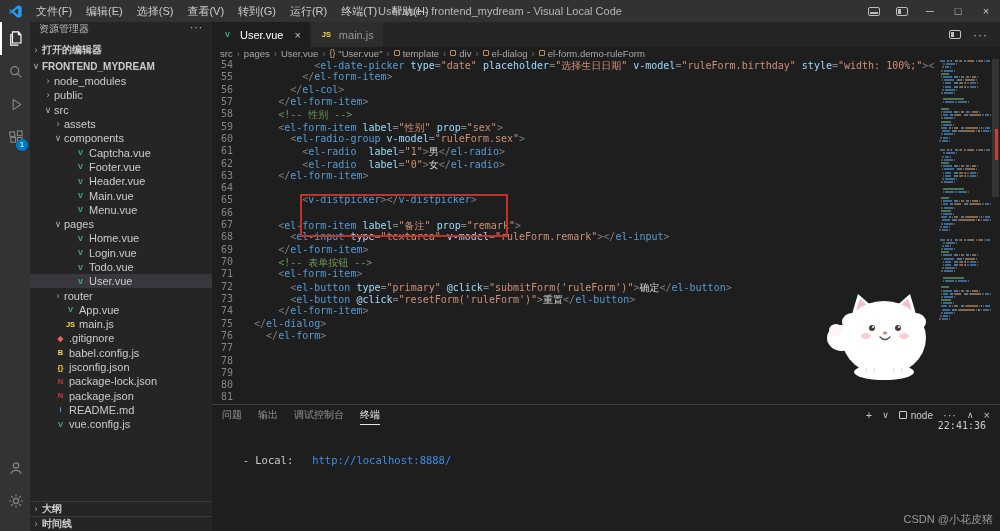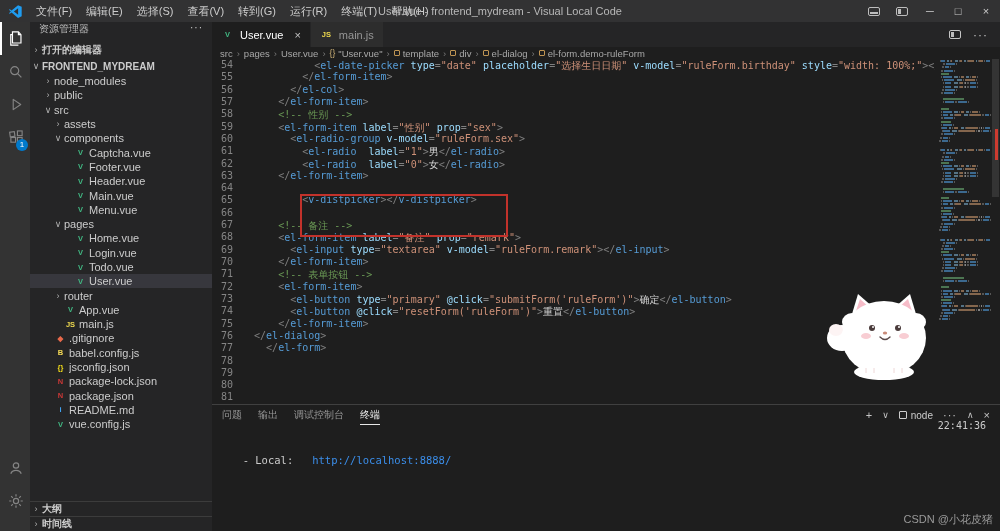--- a/index.html
+++ b/index.html
@@ -412,21 +412,20 @@
             <div class="cl"><span class="tk-w">      </span><span class="tk-p">&lt;/</span><span class="tk-t">el-form-item</span><span class="tk-p">&gt;</span></div>
             <div class="cl"><span class="tk-w">      </span><span class="tk-c">&lt;!-- 性别 --&gt;</span></div>
             <div class="cl"><span class="tk-w">      </span><span class="tk-p">&lt;</span><span class="tk-t">el-form-item</span><span class="tk-w"> </span><span class="tk-a">label</span><span class="tk-p">=</span><span class="tk-s">"性别"</span><span class="tk-w"> </span><span class="tk-a">prop</span><span class="tk-p">=</span><span class="tk-s">"sex"</span><span class="tk-p">&gt;</span></div>
             <div class="cl"><span class="tk-w">        </span><span class="tk-p">&lt;</span><span class="tk-t">el-radio-group</span><span class="tk-w"> </span><span class="tk-a">v-model</span><span class="tk-p">=</span><span class="tk-s">"ruleForm.sex"</span><span class="tk-p">&gt;</span></div>
             <div class="cl"><span class="tk-w">          </span><span class="tk-p">&lt;</span><span class="tk-t">el-radio</span><span class="tk-w">  </span><span class="tk-a">label</span><span class="tk-p">=</span><span class="tk-s">"1"</span><span class="tk-p">&gt;</span><span class="tk-x">男</span><span class="tk-p">&lt;/</span><span class="tk-t">el-radio</span><span class="tk-p">&gt;</span></div>
             <div class="cl"><span class="tk-w">          </span><span class="tk-p">&lt;</span><span class="tk-t">el-radio</span><span class="tk-w">  </span><span class="tk-a">label</span><span class="tk-p">=</span><span class="tk-s">"0"</span><span class="tk-p">&gt;</span><span class="tk-x">女</span><span class="tk-p">&lt;/</span><span class="tk-t">el-radio</span><span class="tk-p">&gt;</span></div>
             <div class="cl"><span class="tk-w">      </span><span class="tk-p">&lt;/</span><span class="tk-t">el-form-item</span><span class="tk-p">&gt;</span></div>
             <div class="cl">&nbsp;</div>
             <div class="cl"><span class="tk-w">          </span><span class="tk-p">&lt;</span><span class="tk-t">v-distpicker</span><span class="tk-p">&gt;&lt;/</span><span class="tk-t">v-distpicker</span><span class="tk-p">&gt;</span></div>
             <div class="cl">&nbsp;</div>
-            <div class="cl"><span class="tk-w">      </span><span class="tk-c">&lt;!-- 备注 --&gt;</span></div>
             <div class="cl"><span class="tk-w">      </span><span class="tk-p">&lt;</span><span class="tk-t">el-form-item</span><span class="tk-w"> </span><span class="tk-a">label</span><span class="tk-p">=</span><span class="tk-s">"备注"</span><span class="tk-w"> </span><span class="tk-a">prop</span><span class="tk-p">=</span><span class="tk-s">"remark"</span><span class="tk-p">&gt;</span></div>
             <div class="cl"><span class="tk-w">        </span><span class="tk-p">&lt;</span><span class="tk-t">el-input</span><span class="tk-w"> </span><span class="tk-a">type</span><span class="tk-p">=</span><span class="tk-s">"textarea"</span><span class="tk-w"> </span><span class="tk-a">v-model</span><span class="tk-p">=</span><span class="tk-s">"ruleForm.remark"</span><span class="tk-p">&gt;&lt;/</span><span class="tk-t">el-input</span><span class="tk-p">&gt;</span></div>
             <div class="cl"><span class="tk-w">      </span><span class="tk-p">&lt;/</span><span class="tk-t">el-form-item</span><span class="tk-p">&gt;</span></div>
             <div class="cl"><span class="tk-w">      </span><span class="tk-c">&lt;!-- 表单按钮 --&gt;</span></div>
             <div class="cl"><span class="tk-w">      </span><span class="tk-p">&lt;</span><span class="tk-t">el-form-item</span><span class="tk-p">&gt;</span></div>
             <div class="cl"><span class="tk-w">        </span><span class="tk-p">&lt;</span><span class="tk-t">el-button</span><span class="tk-w"> </span><span class="tk-a">type</span><span class="tk-p">=</span><span class="tk-s">"primary"</span><span class="tk-w"> </span><span class="tk-a">@click</span><span class="tk-p">=</span><span class="tk-s">"submitForm('ruleForm')"</span><span class="tk-p">&gt;</span><span class="tk-x">确定</span><span class="tk-p">&lt;/</span><span class="tk-t">el-button</span><span class="tk-p">&gt;</span></div>
             <div class="cl"><span class="tk-w">        </span><span class="tk-p">&lt;</span><span class="tk-t">el-button</span><span class="tk-w"> </span><span class="tk-a">@click</span><span class="tk-p">=</span><span class="tk-s">"resetForm('ruleForm')"</span><span class="tk-p">&gt;</span><span class="tk-x">重置</span><span class="tk-p">&lt;/</span><span class="tk-t">el-button</span><span class="tk-p">&gt;</span></div>
             <div class="cl"><span class="tk-w">      </span><span class="tk-p">&lt;/</span><span class="tk-t">el-form-item</span><span class="tk-p">&gt;</span></div>
             <div class="cl"><span class="tk-w">  </span><span class="tk-p">&lt;/</span><span class="tk-t">el-dialog</span><span class="tk-p">&gt;</span></div>
             <div class="cl"><span class="tk-w">    </span><span class="tk-p">&lt;/</span><span class="tk-t">el-form</span><span class="tk-p">&gt;</span></div>

